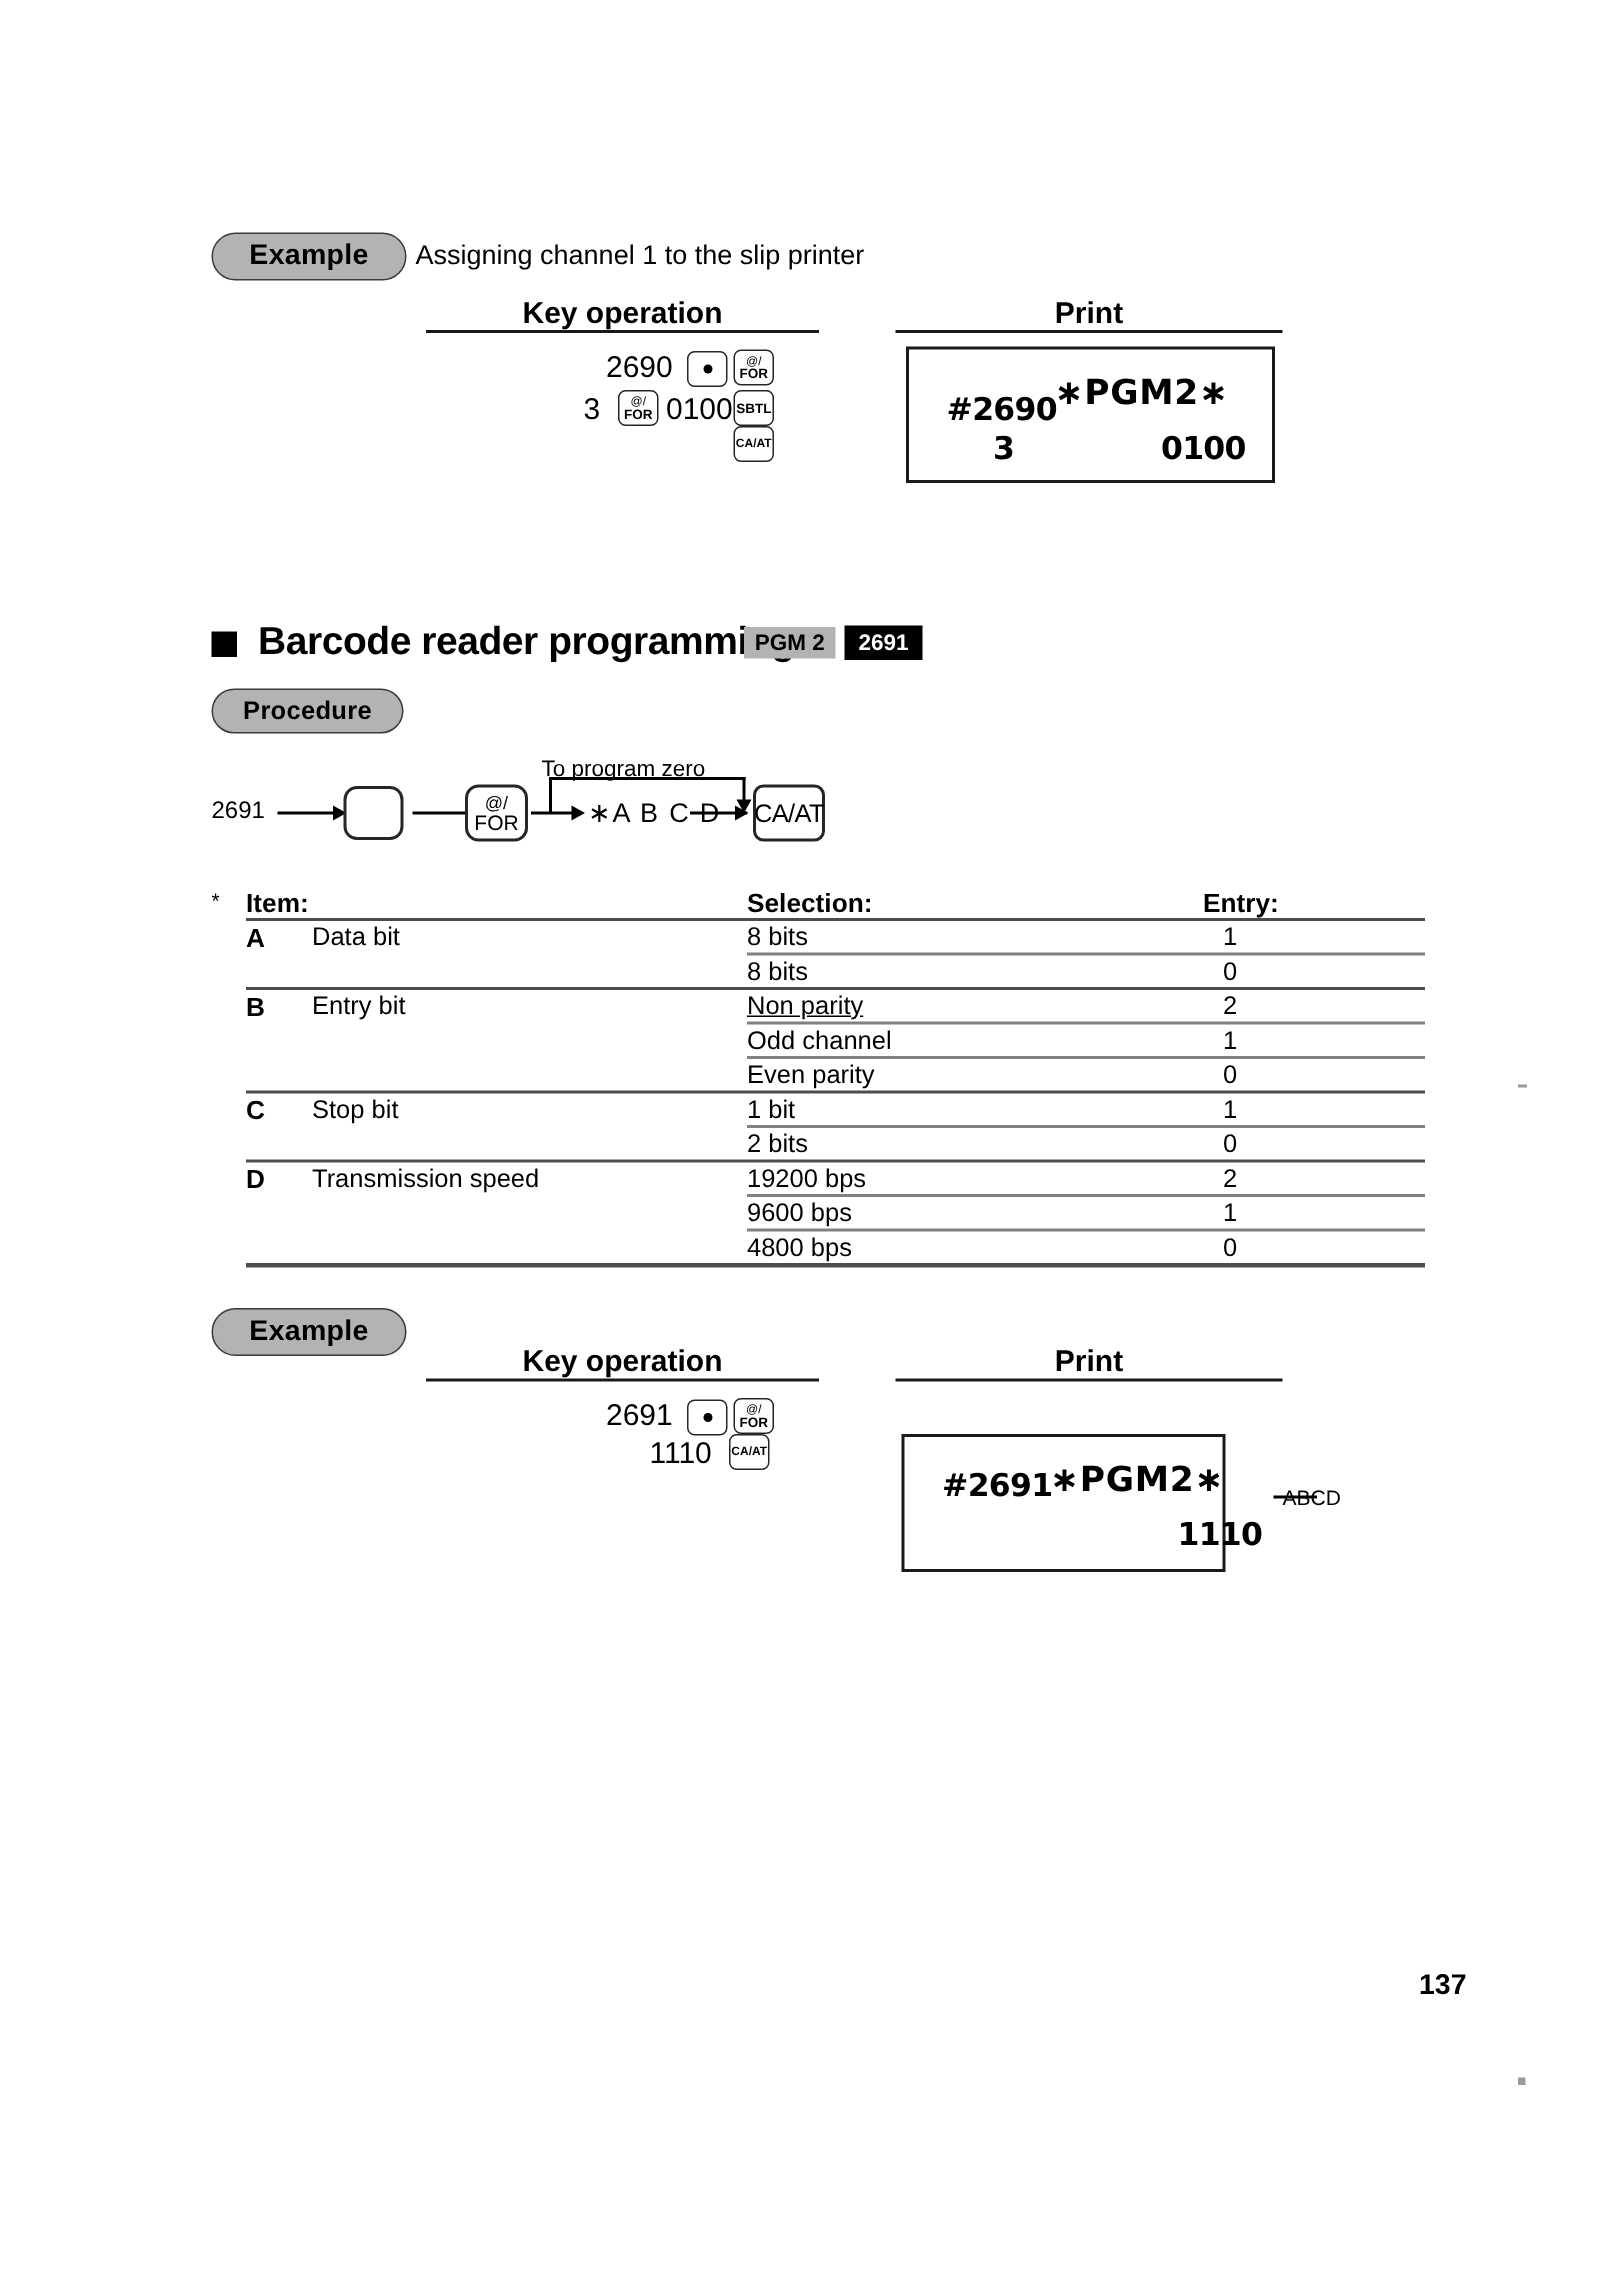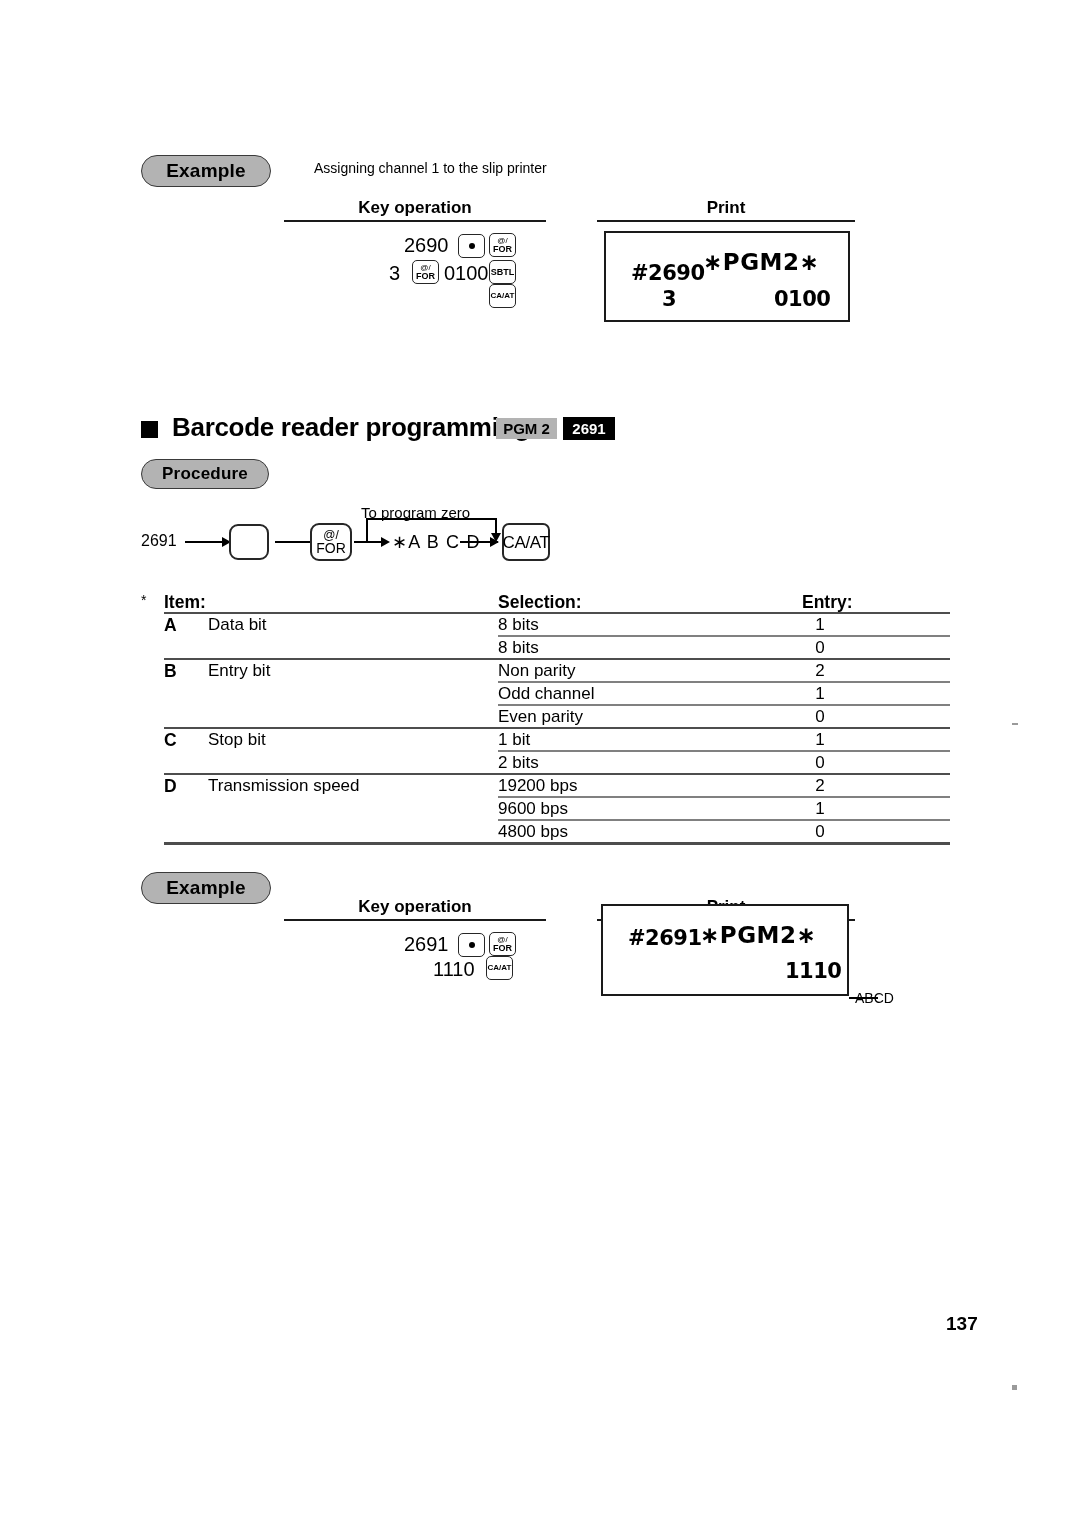--- a/index.html
+++ b/index.html
@@ -46,21 +46,21 @@
     font-size: 17px;
   }
 
   
   .abs { position: absolute; white-space: nowrap; }
 
   
   .colhead {
     position: absolute;
     font-weight: bold;
-    font-size: 17px;
+    font-size: 20px;
     text-align: center;
   }
   .rule {
     position: absolute;
     background: #1a1a1a;
     height: 2px;
   }
 
   
   .key {
@@ -181,21 +181,21 @@
 </style>
 </head>
 <body>
 
 <div class="page">
 
   <div class="pill example" style="left:141px; top:155px;">
     <span>Example</span>
   </div>
 
-  <div class="abs" style="left:277px; top:160px; font-size:14px;margin-left:37px;">Assigning channel 1 to the slip printer</div>
+  <div class="abs" style="left:277px; top:160px; font-size:18px;">Assigning channel 1 to the slip printer</div>
 
   <div class="colhead" style="left:284px; top:198px; width:262px;">Key operation</div>
   <div class="rule" style="left:284px; top:220px; width:262px;"></div>
 
   <div class="colhead" style="left:597px; top:198px; width:258px;">Print</div>
   <div class="rule" style="left:597px; top:220px; width:258px;"></div>
 
   <div class="abs" style="left:404px; top:234px; font-size:20px;">2690</div>
   <div class="key small dot" style="left:458px; top:234px;"></div>
   <div class="key small" style="left:489px; top:233px;">
@@ -288,21 +288,21 @@
     <div class="tcell entry" style="left:790px; top:615px; width:60px;">1</div>
     <div class="tline-thin" style="left:498px; top:635px; width:452px;"></div>
 
     <div class="tcell" style="left:498px; top:638px;">8 bits</div>
     <div class="tcell entry" style="left:790px; top:638px; width:60px;">0</div>
     <div class="tline-thick" style="left:164px; top:658px; width:786px;"></div>
 
     <div class="tcell letter" style="left:164px; top:661px;">B</div>
     <div class="tcell" style="left:208px; top:661px;">Entry bit</div>
 
-    <div class="tcell" style="left:498px; top:661px;">Non parity</div>
+    <div class="tcell" style="left:498px; top:661px;text-decoration:underline;">Non parity</div>
     <div class="tcell entry" style="left:790px; top:661px; width:60px;">2</div>
     <div class="tline-thin" style="left:498px; top:681px; width:452px;"></div>
 
     <div class="tcell" style="left:498px; top:684px;">Odd channel</div>
     <div class="tcell entry" style="left:790px; top:684px; width:60px;">1</div>
     <div class="tline-thin" style="left:498px; top:704px; width:452px;"></div>
 
     <div class="tcell" style="left:498px; top:707px;">Even parity</div>
     <div class="tcell entry" style="left:790px; top:707px; width:60px;">0</div>
     <div class="tline-thick" style="left:164px; top:727px; width:786px;"></div>
@@ -349,21 +349,21 @@
   <div class="key small" style="left:489px; top:932px;">
     <span class="k1">@/</span>
     <span class="k2">FOR</span>
   </div>
 
   <div class="abs" style="left:433px; top:958px; font-size:20px;">1110</div>
   <div class="key small" style="left:486px; top:956px;">
     <span class="k2" style="font-size:8px;">CA/AT</span>
   </div>
 
-  <div class="printbox" style="left:601px; top:904px; width:248px; height:92px;">
+  <div class="printbox" style="left:601px; top:956px; width:216px; height:92px;">
     <div class="receipt-line rcpt-id" style="left:25px; top:20px;">#2691</div>
     <div class="receipt-line rcpt-pgm" style="left:97px; top:16px;">∗PGM2∗</div>
     <div class="receipt-line rcpt-val" style="left:182px; top:53px;">1110</div>
   </div>
 
   <div class="flowline" style="left:849px; top:997px; width:29px; height:1.6px;"></div>
   <div class="abs" style="left:855px; top:990px; font-size:14px;">ABCD</div>
 
   <div class="pagenum" style="left:946px; top:1313px;">137</div>
 

